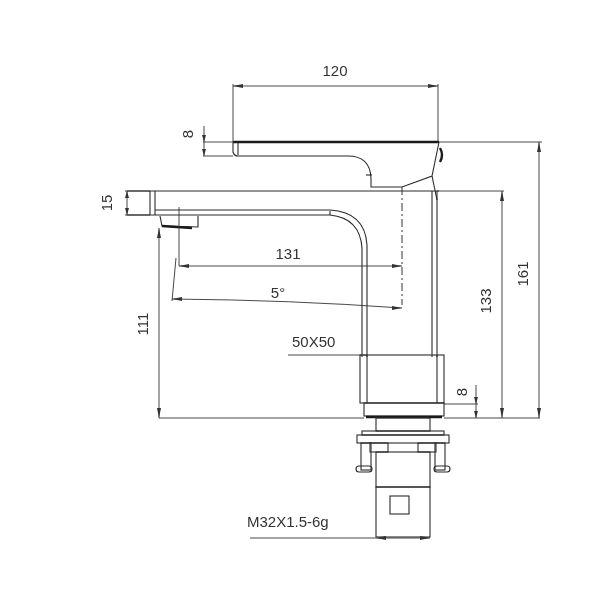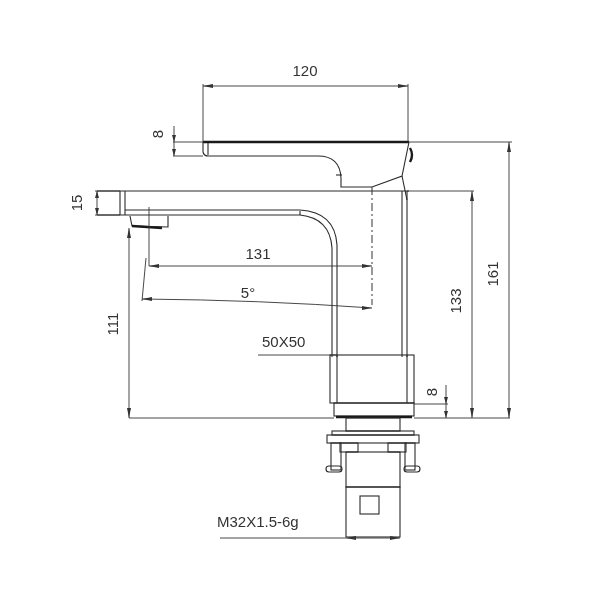--- a/index.html
+++ b/index.html
@@ -1,17 +1,17 @@
 <!DOCTYPE html>
 <html><head>
 <meta charset="utf-8">
 <style>
   html, body { margin: 0; padding: 0; background: #ffffff; }
   body { width: 600px; height: 600px; overflow: hidden; }
-  #stage { position: relative; width: 492px; height: 600px; }
+  #stage { position: relative; width: 492px; height: 600px; margin-left: 30px; }
   svg { position: absolute; left: 0; top: 0; }
   .ln { stroke: #2a2a2a; stroke-width: 1.1; fill: none; }
   .thk { stroke: #1a1a1a; stroke-width: 2.4; fill: none; }
   .dim { stroke: #333333; stroke-width: 0.9; fill: none; }
   .dash { stroke: #333333; stroke-width: 1; fill: none; stroke-dasharray: 8 3 2 3; }
   .lbl { font-family: "Liberation Sans", sans-serif; font-size: 15px; fill: #333333; }
   .arr { fill: #333333; stroke: none; }
 </style>
 </head>
 <body>

